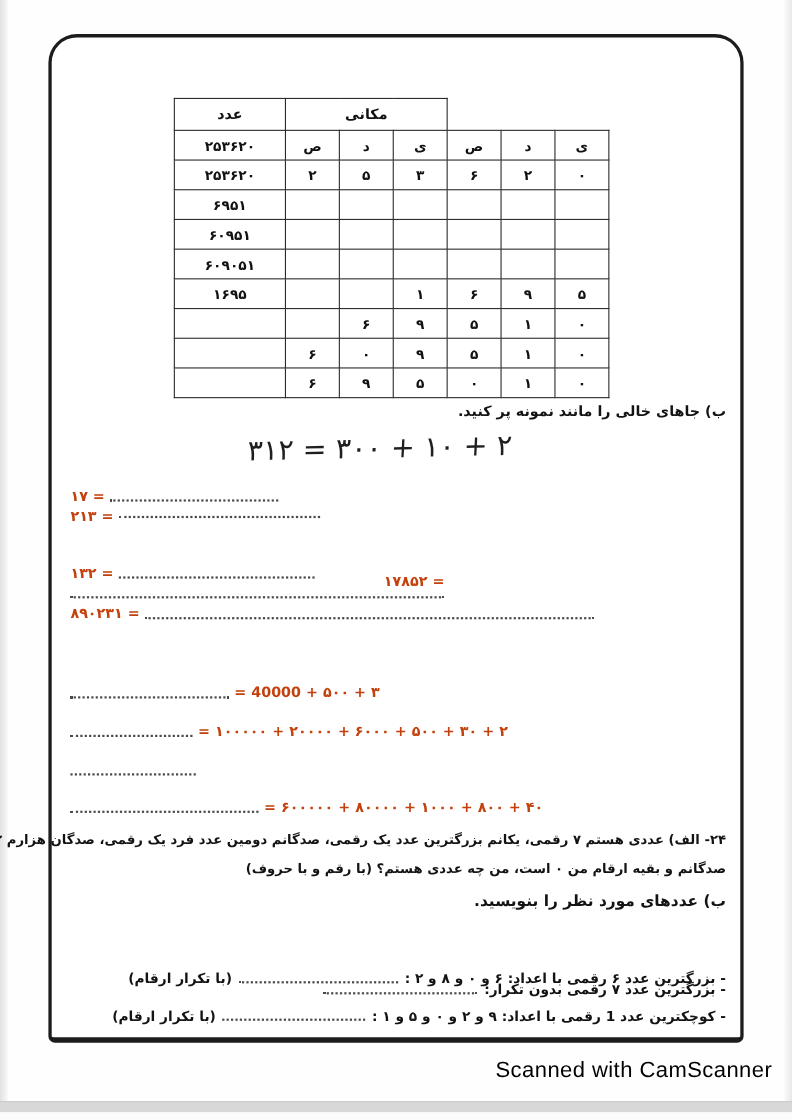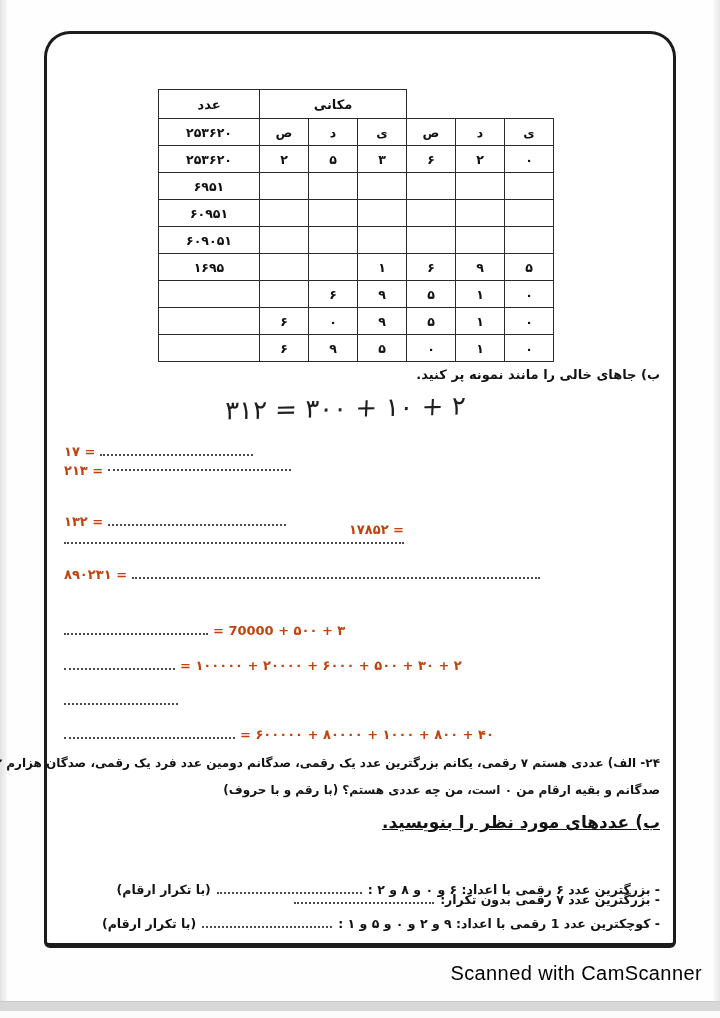--- a/index.html
+++ b/index.html
@@ -185,44 +185,44 @@
       <span class="dots" style="width:183px;"></span>
     </div>
     <div class="ltr-line" style="top:477px;">
       <span>۱۳۲ =</span>
       <span class="dots" style="width:178px;"></span>
     </div>
     <div class="ltr-line" style="top:488px;flex-direction:column;">
       <span>۱۷۸۵۲ =</span>
       <span class="dots" style="width:340px;"></span>
     </div>
-    <div class="ltr-line" style="top:530px;">
+    <div class="ltr-line" style="top:514px;">
       <span>۸۹۰۲۳۱ =</span>
       <span class="dots" style="width:408px;"></span>
     </div>
 
     <div class="ltr-line" style="top:586px;">
       <span class="dots" style="width:144px;"></span>
-      <span>= 70000 + ۵۰۰ + ۳</span>
+      <span>= 40000 + ۵۰۰ + ۳</span>
     </div>
     <div class="ltr-line" style="top:621px;">
       <span class="dots" style="width:111px;"></span>
       <span>= ۱۰۰۰۰۰ + ۲۰۰۰۰ + ۶۰۰۰ + ۵۰۰ + ۳۰ + ۲</span>
     </div>
     <div class="ltr-line" style="top:656px;">
       <span class="dots" style="width:114px;"></span>
     </div>
     <div class="ltr-line" style="top:690px;">
       <span class="dots" style="width:171px;"></span>
       <span>= ۶۰۰۰۰۰ + ۸۰۰۰۰ + ۱۰۰۰ + ۸۰۰ + ۴۰</span>
     </div>
 
     <div class="rtl-text q24-par" style="top:722px; right:13px;">۲۴- الف) عددی هستم ۷ رقمی، یکانم بزرگترین عدد یک رقمی، صدگانم دومین عدد فرد یک رقمی، صدگان هزارم ۲ تا بیشتر از</div>
     <div class="rtl-text q24-par" style="top:749px; right:13px;">صدگانم و بقیه ارقام من ۰ است، من چه عددی هستم؟ (با رقم و با حروف)</div>
-    <div class="rtl-text" style="top:778px; right:13px; font-size:17px;text-decoration:underline;">ب) عددهای مورد نظر را بنویسید.</div>
+    <div class="rtl-text" style="top:778px; right:13px; font-size:14px;">ب) عددهای مورد نظر را بنویسید.</div>
 
     <div class="rtl-line" style="top:855px;">
       <span>- بزرگترین عدد ۷ رقمی بدون تکرار:</span>
       <span class="dots" style="width:140px;"></span>
     </div>
     <div class="rtl-line" style="top:845px;">
       <span>- بزرگترین عدد ۶ رقمی با اعداد: ۶ و ۰ و ۸ و ۲ :</span>
       <span class="dots" style="width:145px;"></span>
       <span>(با تکرار ارقام)</span>
     </div>

